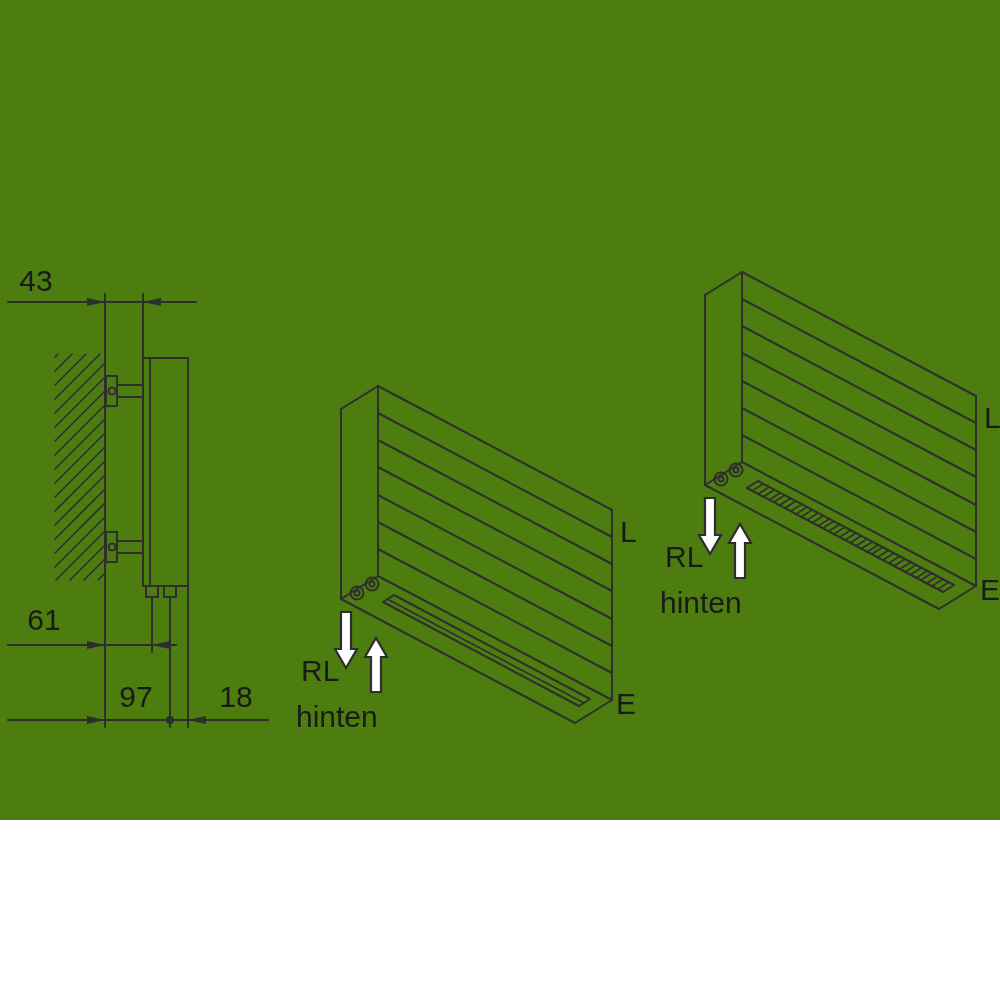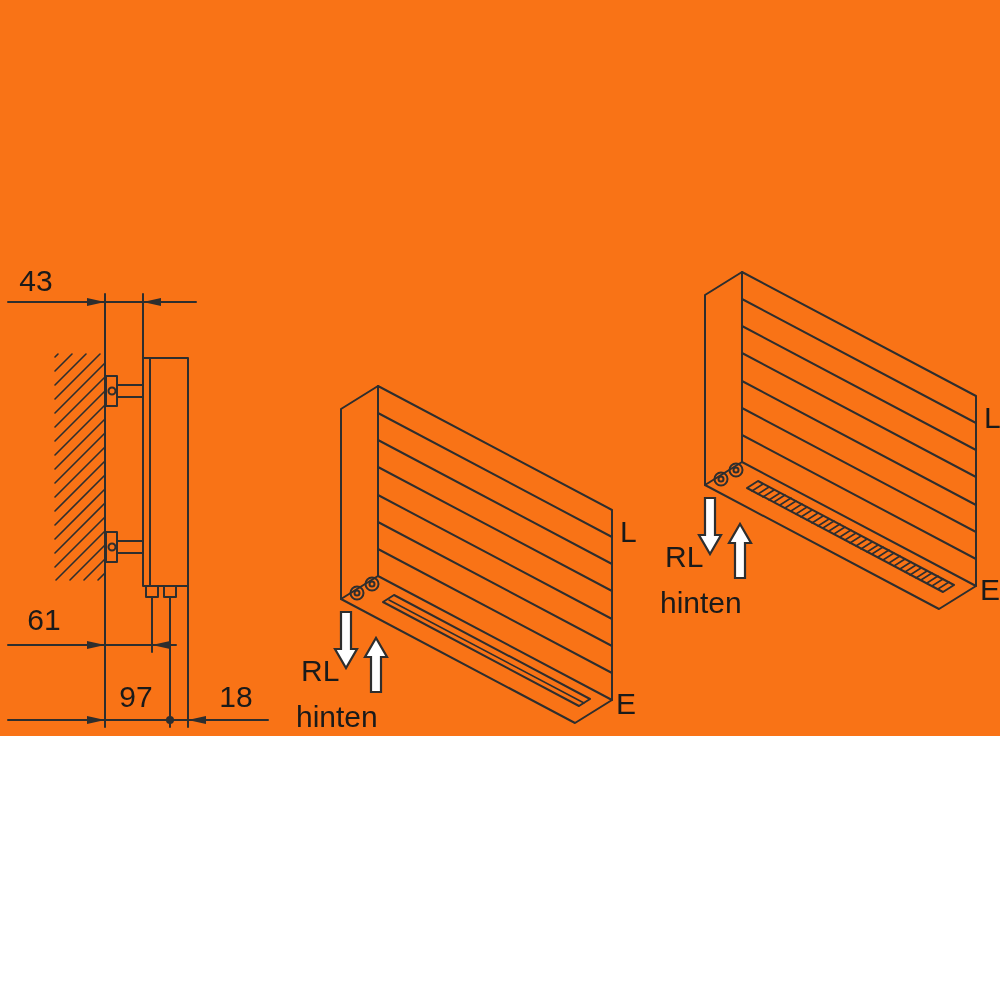--- a/index.html
+++ b/index.html
@@ -1,16 +1,16 @@
 <!DOCTYPE html>
 <html><head>
 <meta charset="utf-8">
 <style>
   html, body { margin: 0; padding: 0; background: #ffffff; }
-  .stage { position: relative; width: 1000px; height: 736px; background: #f97316; overflow: hidden; }
+  .stage { position: relative; width: 1000px; height: 820px; background: #4d7c0f; overflow: hidden; }
   svg { display: block; }
   .ln    { stroke: #2e2e2e; stroke-width: 2;   fill: none; stroke-linecap: round; stroke-linejoin: round; }
   .lnthin{ stroke: #2e2e2e; stroke-width: 1.6; fill: none; stroke-linecap: round; }
   .solid { fill: #2e2e2e; stroke: none; }
   .openarrow { fill: #ffffff; stroke: #2e2e2e; stroke-width: 2.2; stroke-linejoin: miter; }
   .lbl { font-family: "Liberation Sans", "DejaVu Sans", sans-serif; font-size: 30px; fill: #1a1a1a; }
 </style>
 </head>
 <body>
 

